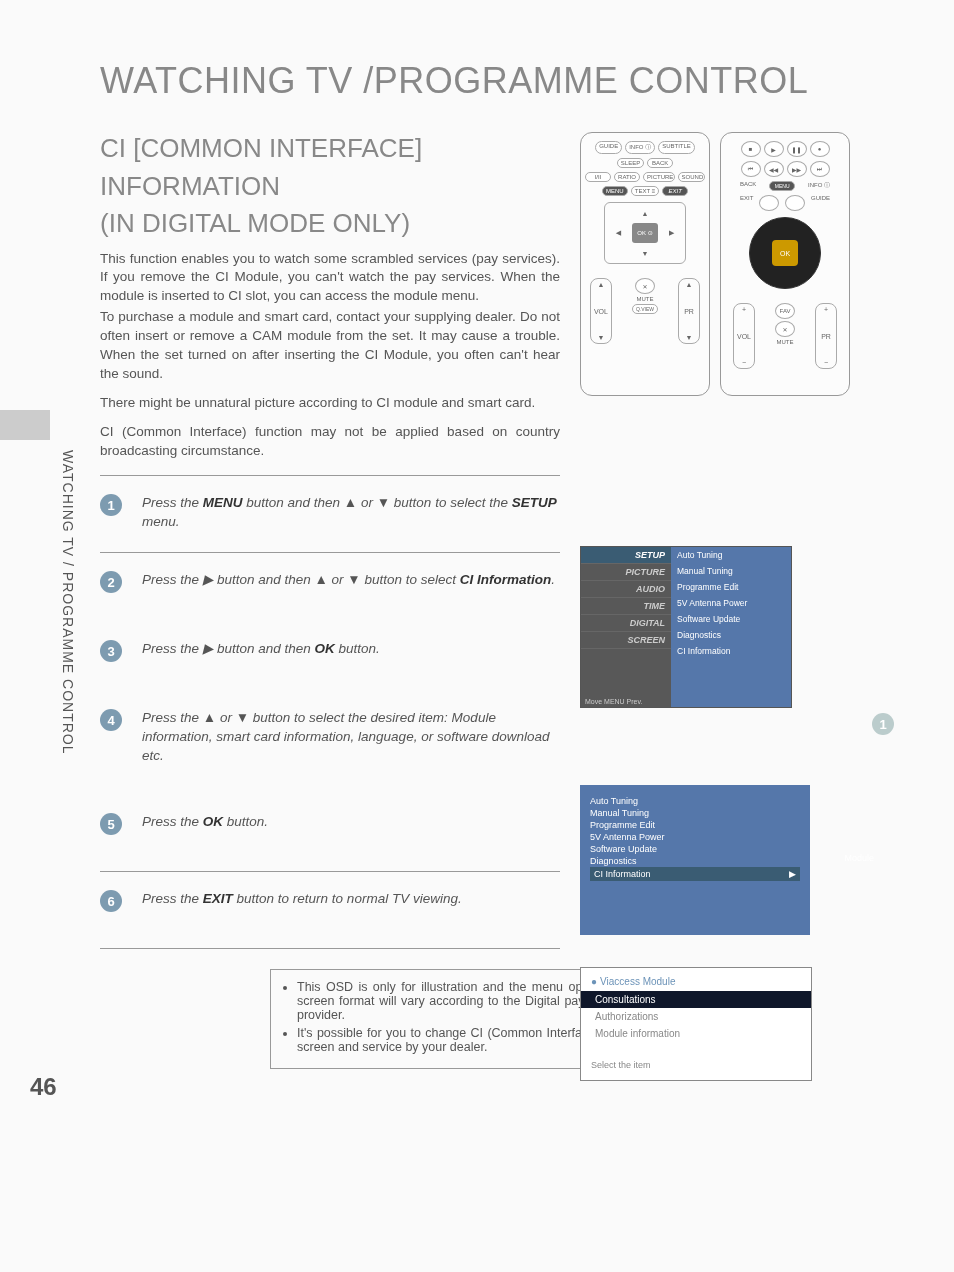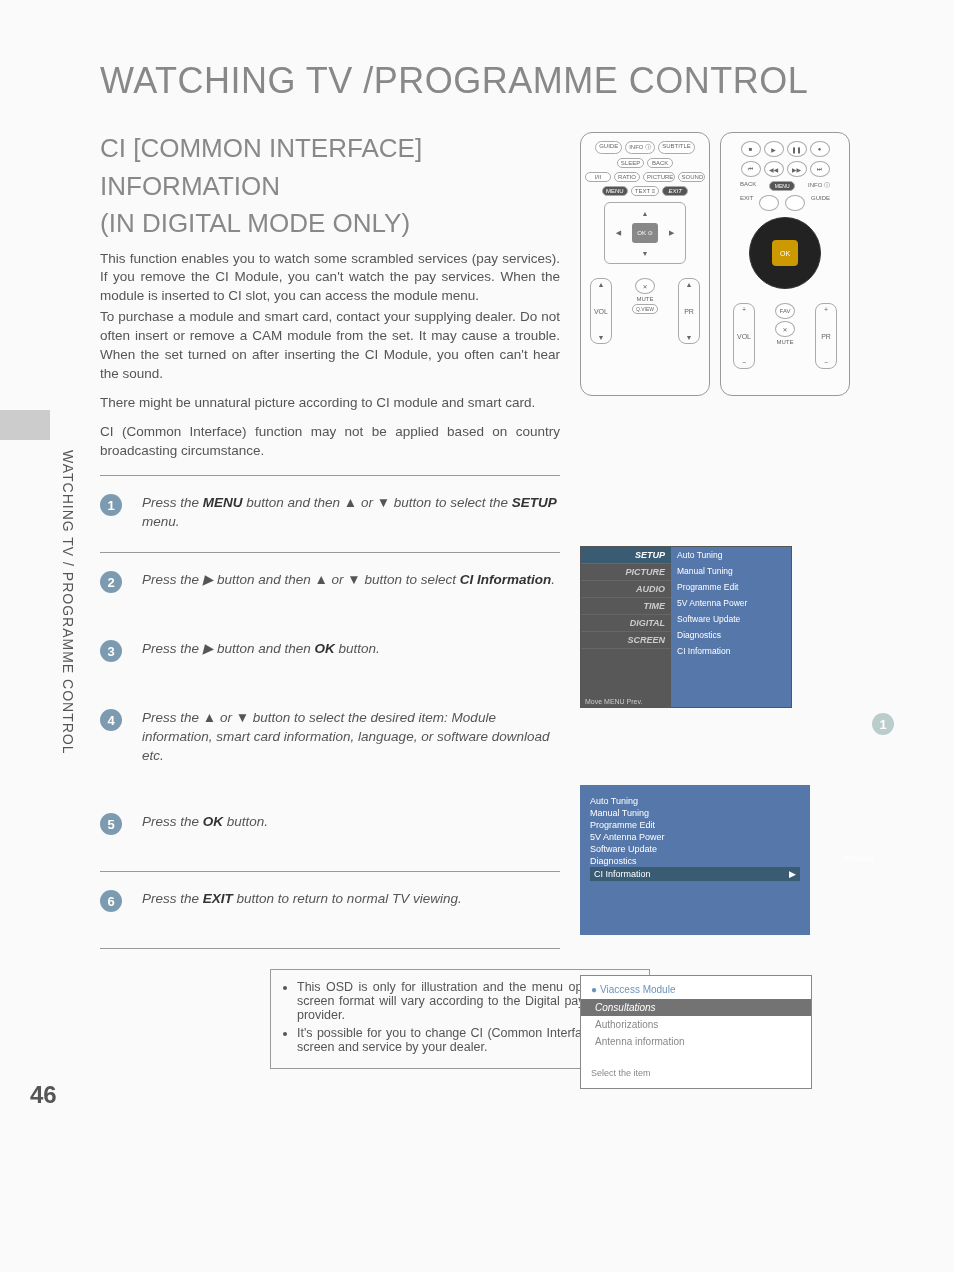--- a/index.html
+++ b/index.html
@@ -132,26 +132,26 @@
   .menubox2 {
     width:230px; height:150px; background:#5577aa;
     font-size:9px; color:#fff; padding:10px;
     box-sizing:border-box;
     margin-top:50px;
   }
   .menubox2 div { padding:1px 0;}
   .menubox2 .active { background:#3a5c73; padding:2px 4px; display:flex; justify-content:space-between;}
   .menubox3 {
     width:230px; background:#fff; border:1px solid #888;
-    font-size:10px; margin-top:40px;
+    font-size:10px; margin-top:32px;
     padding:4px 0;
   }
   .menubox3 .header { color:#6c93b8; padding:4px 10px; font-weight:500;}
   .menubox3 .row { padding:3px 14px; color:#888;}
-  .menubox3 .row.sel { background:#737373; color:#fff;font-style:italic; }
+  .menubox3 .row.sel { background:#0f172a; color:#fff; }
   .menubox3 .footer2 { color:#888; padding:6px 10px; font-size:9px; margin-top:12px;}
   .numgroup { text-align:right; margin-top:5px;}
   .numgroup .num-circle { display:inline-flex; margin-right:0; margin-left:4px; background:#bcc;}
   .page-num {
     position:absolute;
     left:30px; bottom:20px;
     font-size:24px; font-weight:bold; color:#555;
   }
   .osd-wrap { position:relative; }
   .menubox2-wrap { position:relative; }
@@ -372,21 +372,21 @@
               <span>▶</span>
           </div>
         </div>
         <div class="right-label">Module</div>
       </div>
 
       <div class="menubox3">
         <div class="header"><span class="dot-marker">●</span><span>Viaccess Module</span></div>
         <div class="row sel">Consultations</div>
         <div class="row">Authorizations</div>
-        <div class="row">Antenna information</div>
+        <div class="row">Module information</div>
         <div class="footer2">Select the item</div>
       </div>
 
     </div>
   </div>
 
   <div class="page-num">46</div>
 </div>
 
 </body></html>

